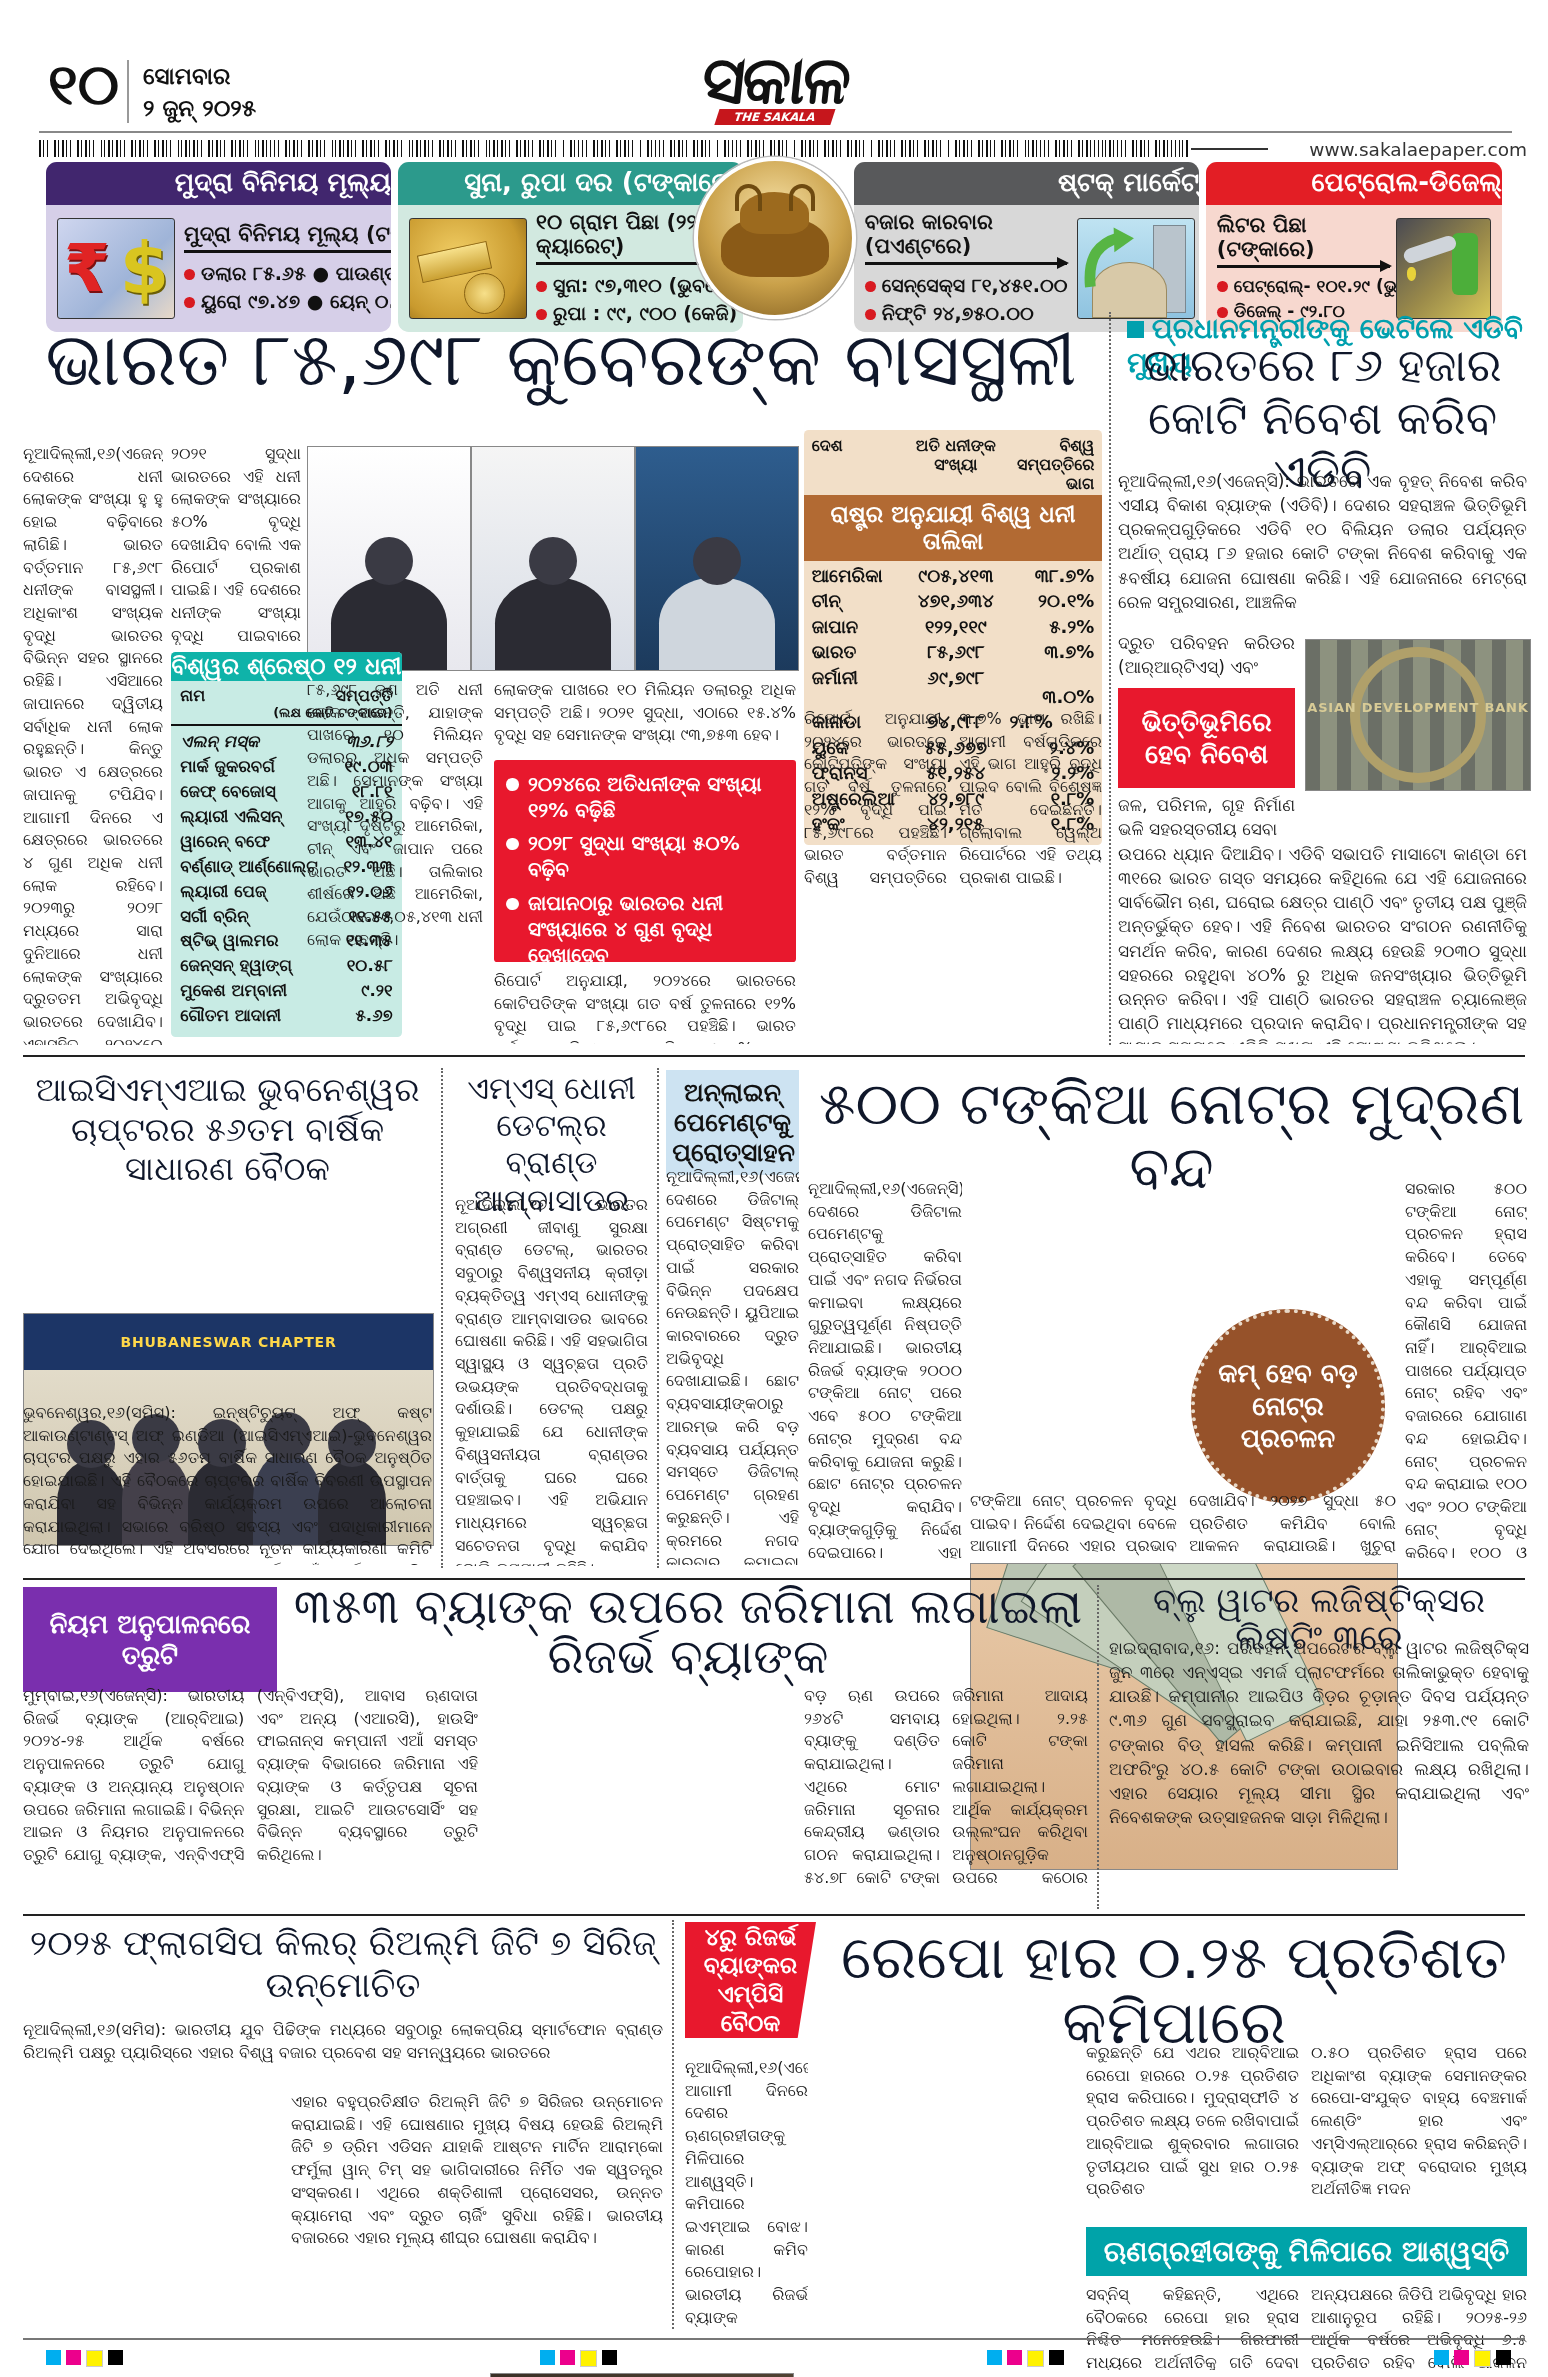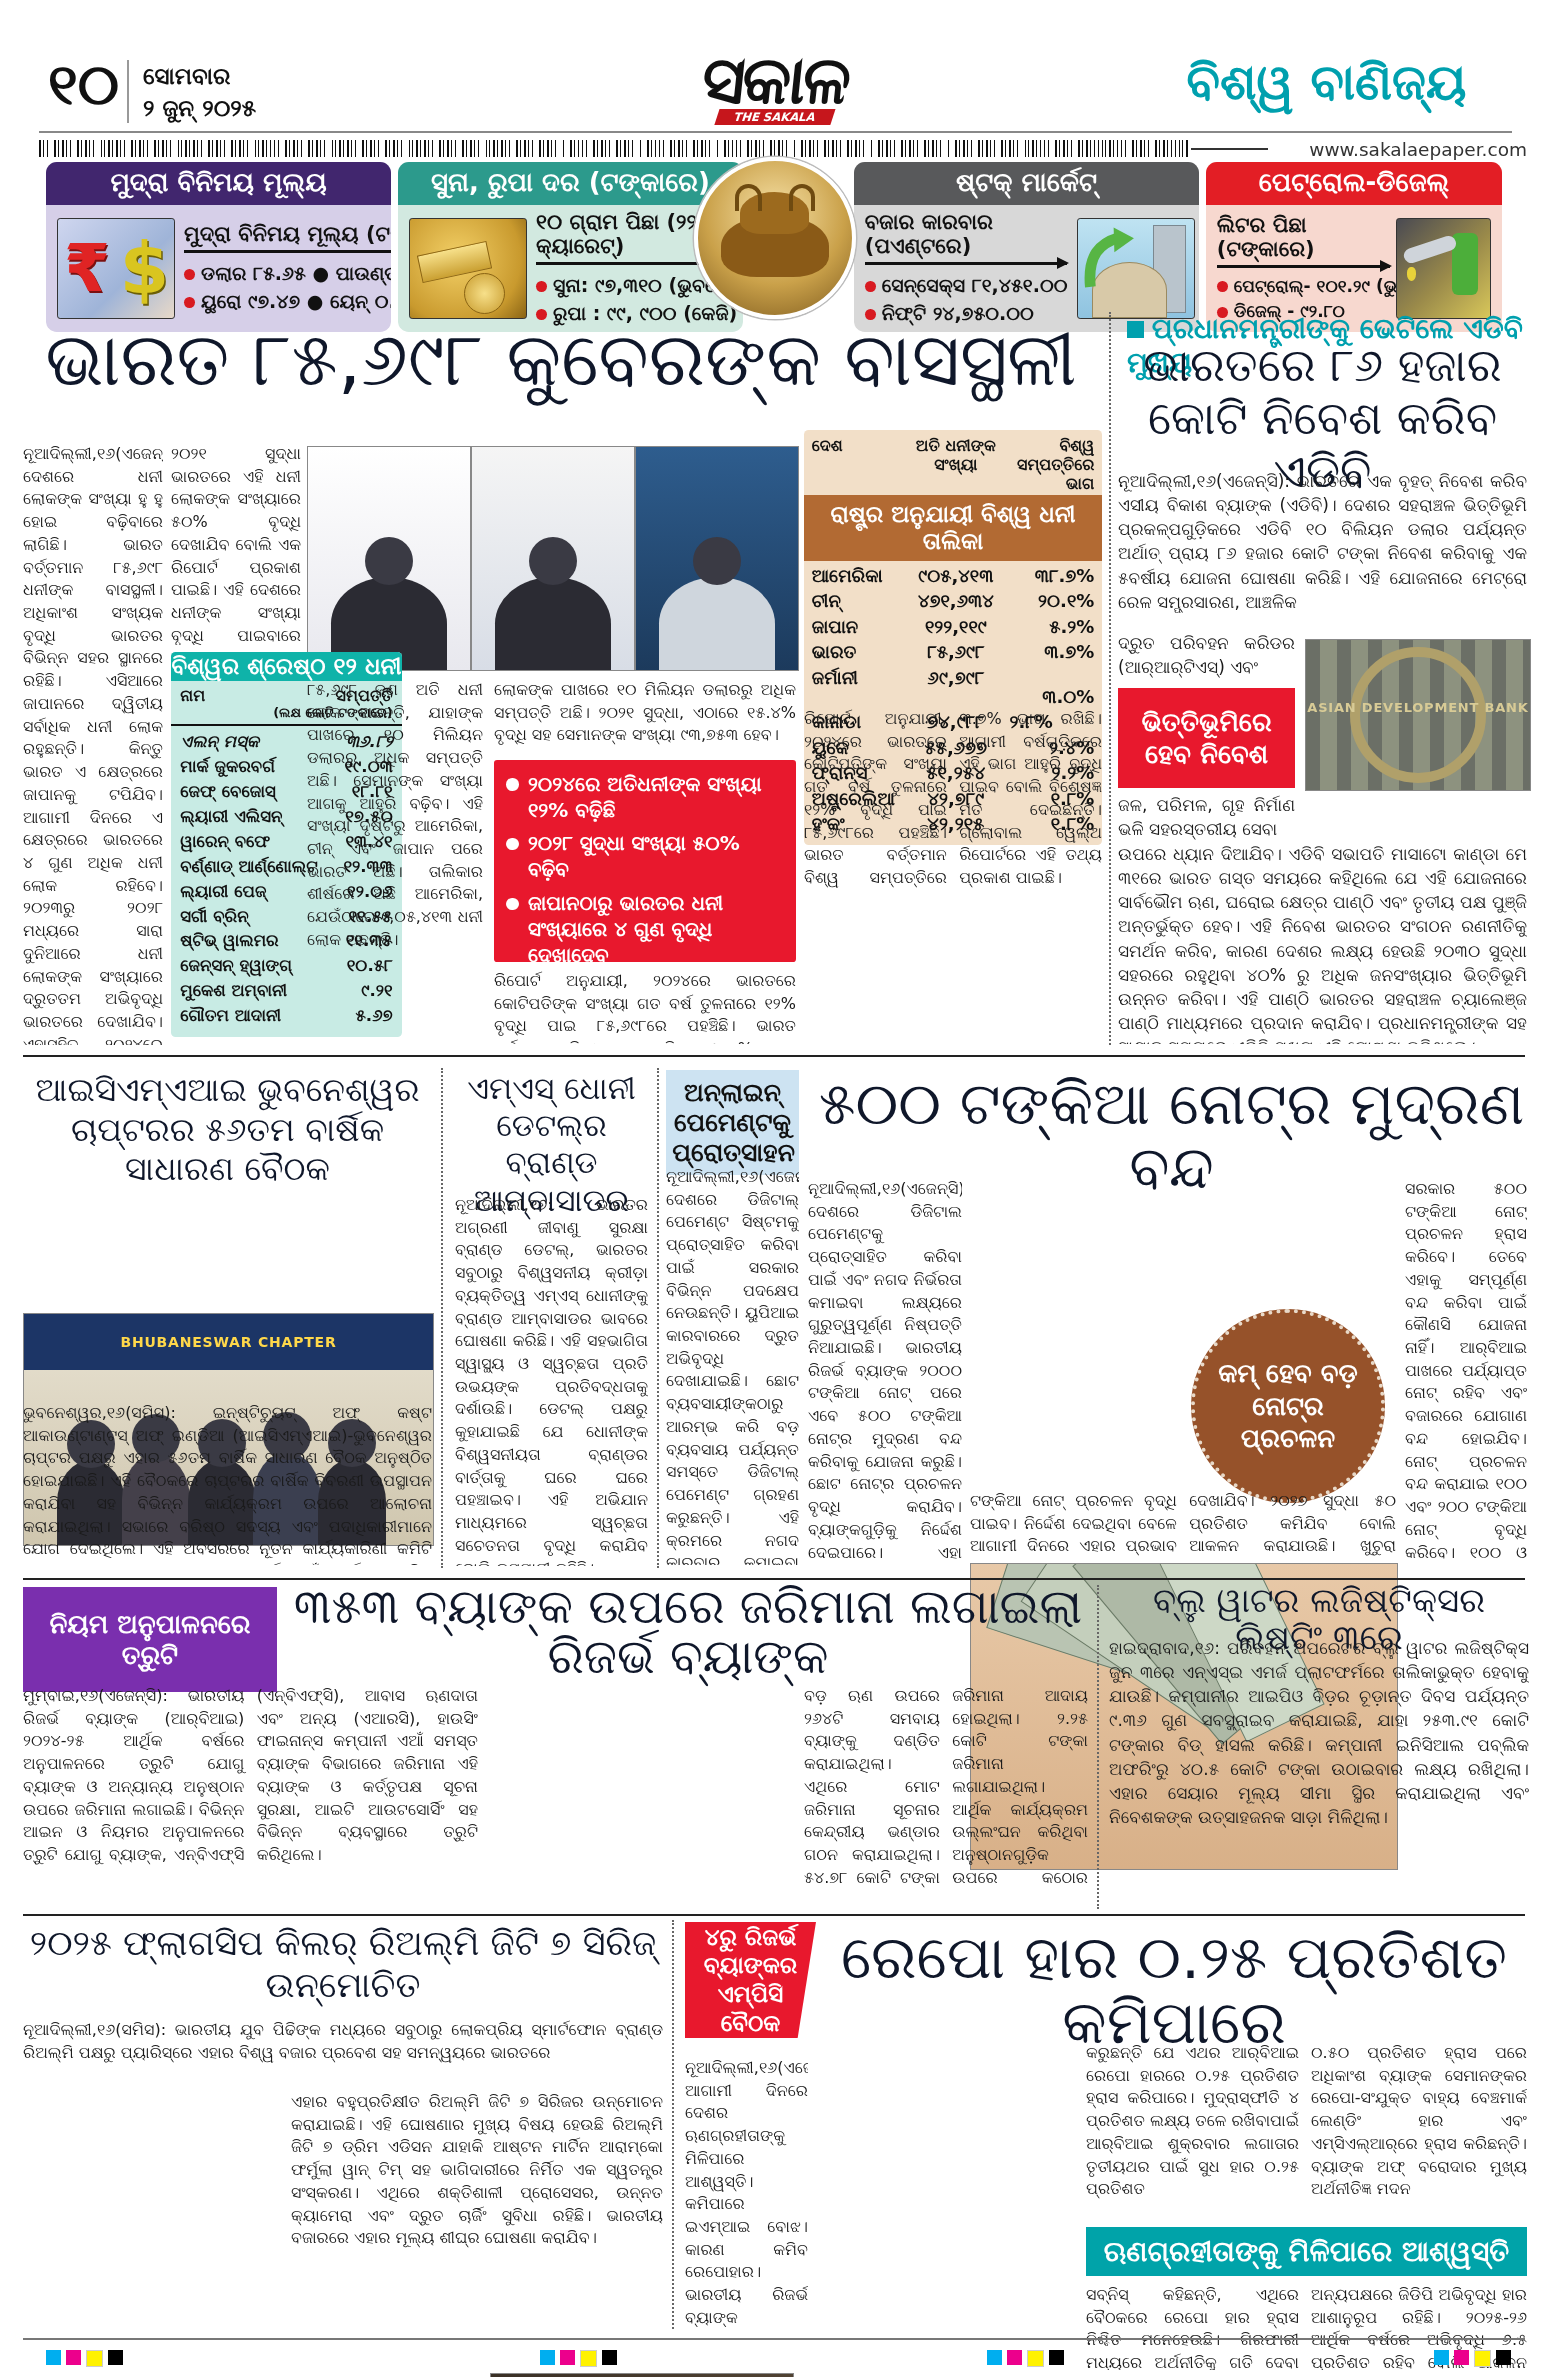--- a/index.html
+++ b/index.html
@@ -5,21 +5,21 @@
   html,body{margin:0;padding:0;background:#ffffff;}
   body{font-family:"DejaVu Sans","Liberation Sans",sans-serif;width:1548px;height:2377px;position:relative;color:#111;}
   .abs{position:absolute;}
   .hl{font-weight:normal;color:#0f172a;line-height:1.08;text-align:center;}
   .body-txt{font-size:16px;line-height:1.42;text-align:justify;color:#1a1a1a;overflow:hidden;}
   .cols2{column-count:2;column-gap:12.3px;}
   .dotted-v{border-left:2.3px dotted #666;}
   .rule-h{background:#222;height:1.5px;}
   
   .tbox{border-radius:10.8px;overflow:hidden;}
-  .tbox .thead{color:#fff;font-weight:bold;font-size:26px;text-align:center;padding:5.4px 0 7px;}
+  .tbox .thead{color:#fff;font-weight:bold;font-size:26px;text-align:right;padding:5.4px 0 7px;}
   .tbox .tbody{display:flex;gap:9.3px;padding:9.3px 10.8px;align-items:center;height:108px;}
   .tbox .timg{width:116px;height:99px;border:1.5px solid #333;border-radius:3.1px;flex:none;position:relative;overflow:hidden;}
   .tlabel{font-weight:bold;font-size:21px;color:#111;}
   .arrow-line{height:2.3px;background:#111;position:relative;margin:4.6px 0 6.2px;}
   .arrow-line:after{content:"";position:absolute;right:-1.5px;top:-5.4px;border-left:12.3px solid #111;border-top:6.2px solid transparent;border-bottom:6.2px solid transparent;}
   .bullets{font-size:19px;font-weight:bold;line-height:1.5;}
   .bullets div{white-space:nowrap;}
   .dot{display:inline-block;width:10.8px;height:10.8px;border-radius:50%;background:#d81a21;margin-right:6.2px;vertical-align:middle;}
   .badge-circle{border-radius:50%;color:#fff;font-weight:bold;text-align:center;display:flex;align-items:center;justify-content:center;}
   .kicker-sq{display:inline-block;width:17px;height:17px;background:#00a0ae;margin-right:7.7px;}
@@ -36,21 +36,20 @@
   <div class="abs" style="left:48px;top:51px;font-size:57px;font-weight:bold;">୧୦</div>
   <div class="abs" style="left:127px;top:60px;width:1.5px;height:63px;background:#999;"></div>
   <div class="abs" style="left:143px;top:63px;">
     <div style="font-size:23px;font-weight:bold;">ସୋମବାର</div>
     <div style="font-size:23px;font-weight:bold;margin-top:4.6px;">୨ ଜୁନ୍ ୨୦୨୫</div>
   </div>
   <div class="abs" style="left:698px;top:42px;width:154px;text-align:center;">
     <div style="font-size:66px;font-weight:bold;letter-spacing:-3.1px;transform:skewX(-6deg);">ସକାଳ</div>
     <div style="margin:-10.8px auto 0;width:116px;background:#c6161c;color:#fff;font-size:11.6px;font-weight:bold;padding:0.8px 0;transform:skewX(-18deg);">THE SAKALA</div>
   </div>
-  <div class="abs" style="left:1126px;top:54px;width:401px;text-align:center;font-size:49px;font-weight:bold;color:#00a0ae;">ବିଶ୍ୱ ବାଣିଜ୍ୟ</div>
   <div class="abs rule-h" style="left:39px;top:131px;width:1473px;height:2.3px;background:#888;"></div>
   <div class="abs" style="left:39px;top:140px;width:1149px;height:17px;background:repeating-linear-gradient(90deg,#111 0 1.5px,#fff 1.5px 3.9px,#111 3.9px 4.6px,#fff 4.6px 7.7px);"></div>
   <div class="abs" style="left:1280px;top:139px;width:247px;font-size:18.5px;color:#333;text-align:right;">www.sakalaepaper.com</div>
   <div class="abs" style="left:1191px;top:148px;width:77px;height:1.5px;background:#333;"></div>
 </div>
 
 <div class="abs" style="left:0;top:162px;width:1548px;height:143px;">
 
   <div class="abs tbox" style="left:46px;top:0;width:345px;background:#d6cfe8;">
     <div class="thead" style="background:#41266e;">ମୁଦ୍ରା ବିନିମୟ ମୂଲ୍ୟ</div>

